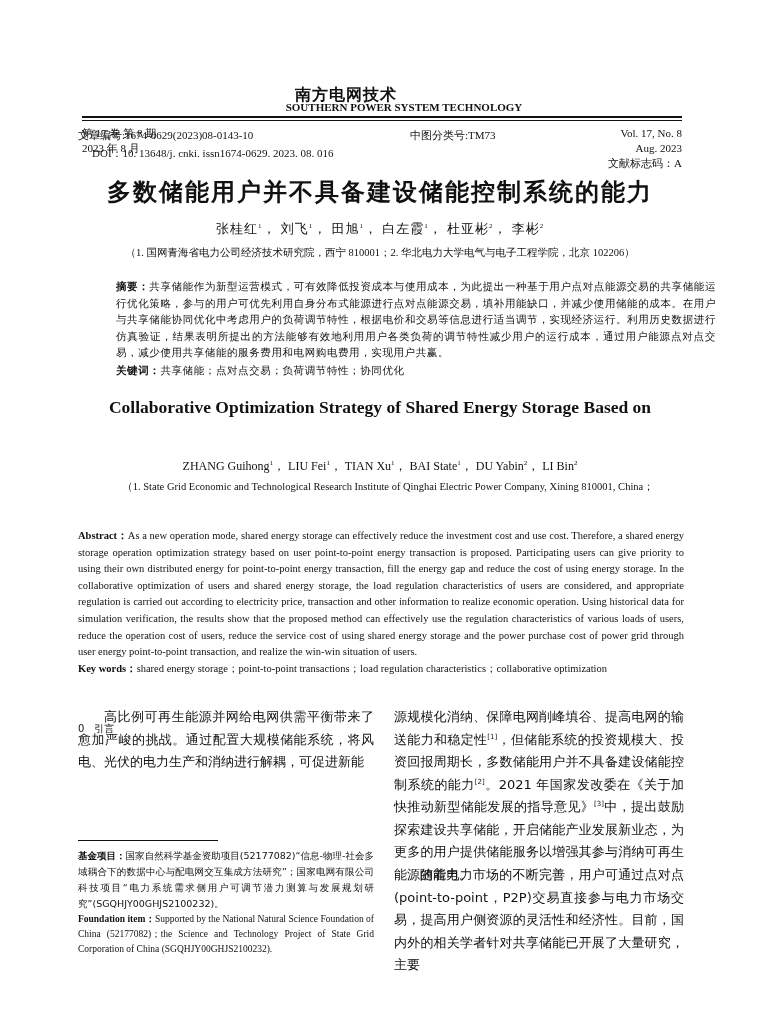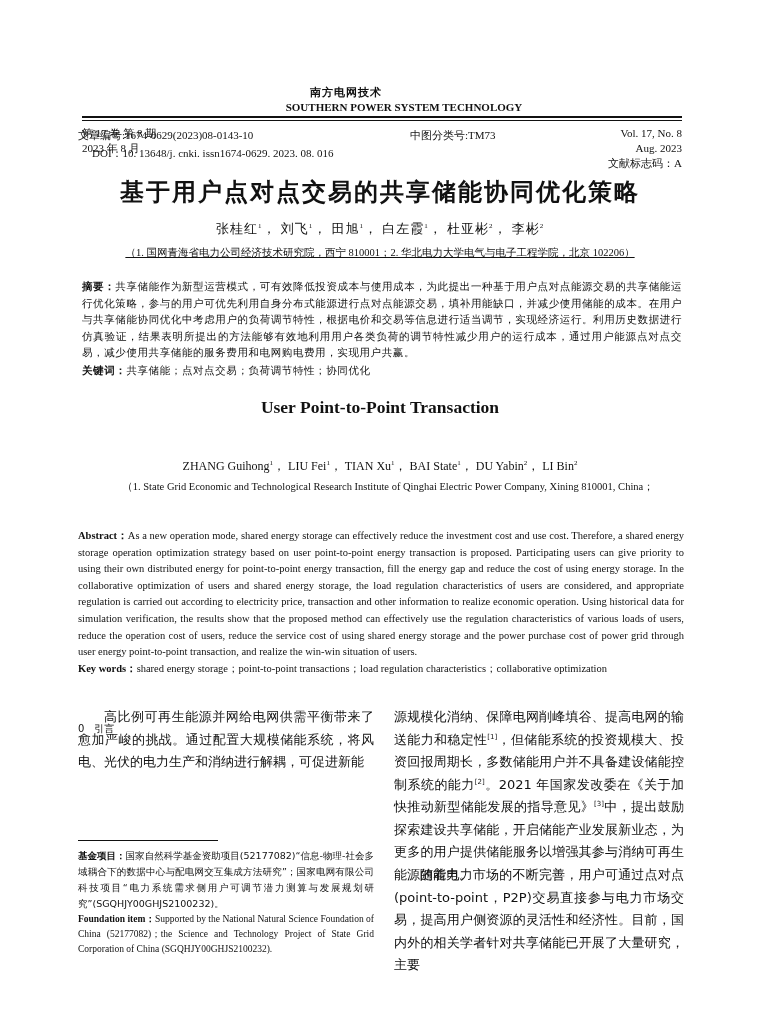--- a/index.html
+++ b/index.html
@@ -20,51 +20,51 @@
   .col{font-family:"DejaVu Sans",sans-serif;font-size:13px;line-height:22.5px;text-align:justify;}
   .sec{font-family:"DejaVu Sans",sans-serif;font-size:10px;font-weight:normal;}
   .foot{font-size:9.5px;line-height:15px;text-align:justify;}
   sup{font-size:7px;line-height:0;}
 </style>
 </head>
 <body>
 
 <div class="abs hdr-small" style="left:82px;top:86px;">第 17 卷 第 8 期</div>
 <div class="abs hdr-small" style="left:82px;top:101px;">2023 年 8 月</div>
-<div class="abs" style="left:0;width:692px;top:85px;text-align:center;font-family:'DejaVu Sans',sans-serif;font-weight:bold;font-size:11px;letter-spacing:1px;">南方电网技术</div>
+<div class="abs" style="left:0;width:692px;top:85px;text-align:center;font-family:'DejaVu Sans',sans-serif;font-weight:bold;font-size:16px;letter-spacing:1px;">南方电网技术</div>
 <div class="abs" style="left:0;width:760px;top:101px;text-align:center;font-weight:bold;font-size:11px;margin-left:24px;">SOUTHERN POWER SYSTEM TECHNOLOGY</div>
 <div class="abs hdr-small" style="right:78px;top:86px;text-align:right;">Vol. 17, No. 8</div>
 <div class="abs hdr-small" style="right:78px;top:101px;text-align:right;">Aug.  2023</div>
 <div class="hdr-rule" style="top:116px;border-top:2px solid #111;"></div>
 <div class="hdr-rule" style="top:120px;border-top:1px solid #111;"></div>
 
 <div class="abs meta" style="left:78px;top:128px;text-align:right;">文章编号:1674-0629(2023)08-0143-10</div>
 <div class="abs meta" style="left:410px;top:128px;">中图分类号:TM73</div>
 <div class="abs meta" style="right:78px;top:128px;margin-top:28px;">文献标志码：A</div>
 <div class="abs meta" style="left:92px;top:146px;">DOI：10. 13648/j. cnki. issn1674-0629. 2023. 08. 016</div>
 
-<div class="abs title-cn" style="top:176px;">基于用户点对点交易的共享储能协同优化策略</div>
+<div class="abs title-cn" style="top:176px;">多数储能用户并不具备建设储能控制系统的能力</div>
 
 <div class="abs authors-cn" style="top:220px;">
   <span>张桂红</span><sup>1</sup>，
   <span>刘飞</span><sup>1</sup>，
   <span>田旭</span><sup>1</sup>，
   <span>白左霞</span><sup>1</sup>，
   <span>杜亚彬</span><sup>2</sup>，
   <span>李彬</span><sup>2</sup>
 </div>
-<div class="abs affil-cn" style="top:246px;text-decoration:underline;">（1. 国网青海省电力公司经济技术研究院，西宁 810001；2. 华北电力大学电气与电子工程学院，北京 102206）</div>
+<div class="abs affil-cn" style="top:246px;">（1. 国网青海省电力公司经济技术研究院，西宁 810001；2. 华北电力大学电气与电子工程学院，北京 102206）</div>
 
-<div class="abs abstract-cn" style="top:278px;">
+<div class="abs abstract-cn" style="top:278px;margin-left:34px;">
   <span class="bold" style="font-family:'DejaVu Sans',sans-serif;">摘要：</span><span>共享储能作为新型运营模式，可有效降低投资成本与使用成本，为此提出一种基于用户点对点能源交易的共享储能运行优化策略，参与的用户可优先利用自身分布式能源进行点对点能源交易，填补用能缺口，并减少使用储能的成本。在用户与共享储能协同优化中考虑用户的负荷调节特性，根据电价和交易等信息进行适当调节，实现经济运行。利用历史数据进行仿真验证，结果表明所提出的方法能够有效地利用用户各类负荷的调节特性减少用户的运行成本，通过用户能源点对点交易，减少使用共享储能的服务费用和电网购电费用，实现用户共赢。</span><br>
   <span class="bold" style="font-family:'DejaVu Sans',sans-serif;">关键词：</span><span>共享储能；点对点交易；负荷调节特性；协同优化</span>
 </div>
 
 <div class="abs title-en" style="top:396px;">
-  <div>User Point-to-Point Transaction</div>
+  <div>Collaborative Optimization Strategy of Shared Energy Storage Based on</div>
 </div>
 
 <div class="abs authors-en" style="top:458px;">
   <span>ZHANG Guihong</span><sup>1</sup>，
   <span>LIU Fei</span><sup>1</sup>，
   <span>TIAN Xu</span><sup>1</sup>，
   <span>BAI State</span><sup>1</sup>，
   <span>DU Yabin</span><sup>2</sup>，
   <span>LI Bin</span><sup>2</sup>
 </div>

